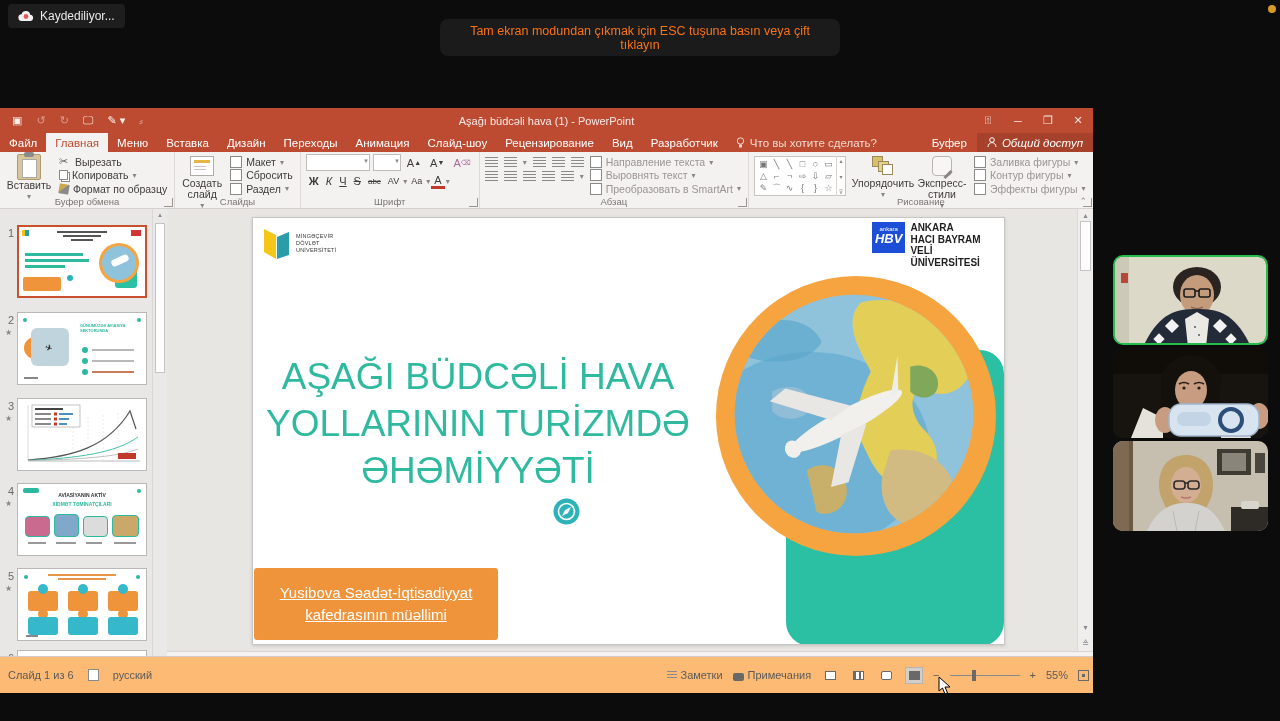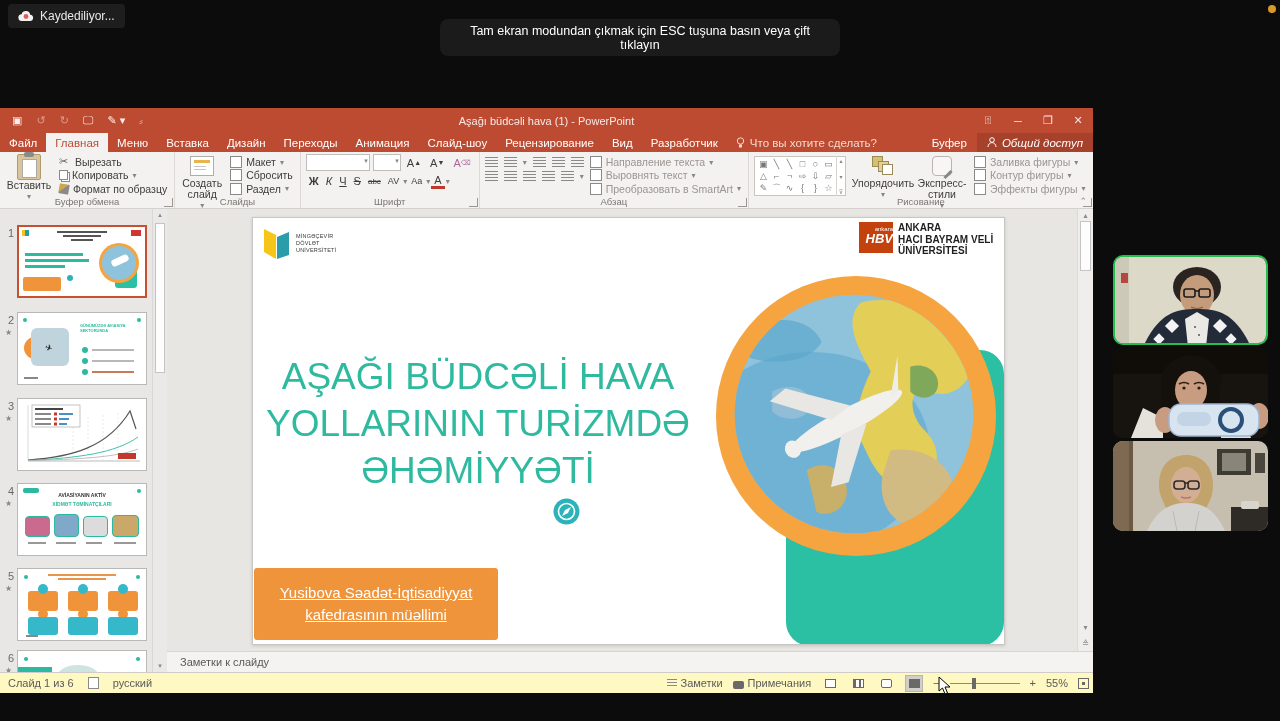--- a/index.html
+++ b/index.html
@@ -3,21 +3,21 @@
 <meta charset="utf-8">
 <style>
   html,body{margin:0;padding:0;background:#000;}
   *{box-sizing:border-box;font-family:"Liberation Sans",sans-serif;}
   #screen{position:relative;width:1280px;height:721px;background:#0c0c0c;overflow:hidden;}
 
   
   .rec-pill{position:absolute;left:8px;top:4px;height:24px;background:#1e1e1e;border-radius:4px;
     display:flex;align-items:center;gap:6px;padding:0 10px;color:#e8e8e8;font-size:12px;}
   .toast{position:absolute;left:440px;top:19px;width:400px;height:37px;background:#1b1b1b;border-radius:8px;
-    color:#ffffff;font-size:12.5px;display:flex;align-items:center;justify-content:center;text-align:center;padding:0 26px;}
+    color:#f97316;font-size:12.5px;display:flex;align-items:center;justify-content:center;text-align:center;padding:0 26px;}
   .notif-dot{position:absolute;right:4px;top:5px;width:8px;height:8px;border-radius:50%;background:#d79a27;}
   .panel-handle{position:absolute;left:1086px;top:384px;width:6px;height:40px;border-radius:3px;background:#d8d8d8;}
 
   
   .ppt{position:absolute;left:0;top:108px;width:1093px;height:585px;background:#f4f2f0;overflow:hidden;}
   .titlebar{position:absolute;left:0;top:0;right:0;height:25px;background:#bd4b32;display:flex;align-items:center;color:#fff;}
   .qat{display:flex;align-items:center;gap:14px;padding-left:12px;color:rgba(255,255,255,.9);font-size:11px;}
   .qat .dim{color:rgba(255,255,255,.45);}
   .tb-title{position:absolute;left:0;right:0;text-align:center;font-size:11px;color:rgba(255,255,255,.88);pointer-events:none;}
   .winbtns{position:absolute;right:0;top:0;height:25px;display:flex;}
@@ -91,36 +91,36 @@
   .slide{position:absolute;left:85px;top:8px;width:753px;height:428px;background:#fff;border:1px solid #c9c7c5;box-shadow:0 1px 3px rgba(0,0,0,.15);overflow:hidden;}
   .vsb{position:relative;width:16px;background:#f0eeec;border-left:1px solid #dcdad8;flex:none;font-size:8px;color:#8a8a8a;}
   .vsb .ar{position:absolute;left:0;right:0;text-align:center;}
   .vsb .vthumb{position:absolute;left:2px;right:2px;top:12px;height:50px;background:#fdfdfd;border:1px solid #c6c4c2;}
 
   
   .conf-title{position:absolute;left:210px;top:12px;width:330px;text-align:center;font-size:19px;font-weight:bold;color:#141414;line-height:26px;}
   .logoL{position:absolute;left:8px;top:8px;display:flex;gap:5px;align-items:center;}
   .logoL .txt{font-size:5.5px;color:#3a3a3a;line-height:7px;letter-spacing:.2px;}
   .logoR{position:absolute;left:606px;top:4px;display:flex;gap:5px;align-items:flex-start;}
-  .hbv{width:34px;height:31px;background:#c2410c;color:#fff;text-align:right;line-height:10px;padding-top:2px;}
+  .hbv{width:34px;height:31px;background:#1d4ed8;color:#fff;text-align:center;line-height:10px;padding-top:2px;margin-left:13px;}
   .hbv .a{font-size:6px;display:block;}
   .hbv .b{font-size:13px;font-weight:bold;font-style:italic;display:block;}
   .logoR .txt{font-size:10px;font-weight:bold;color:#1f1f1f;line-height:11.5px;}
   .slide-title{position:absolute;left:10px;top:135px;width:430px;font-size:37px;line-height:47px;color:#2fba9f;text-align:center;}
   .teal-rect{position:absolute;left:533px;top:132px;width:218px;height:296px;background:#2bc0a4;border-radius:24px;}
   .globe{position:absolute;left:460px;top:55px;width:286px;height:286px;}
   .compass{position:absolute;left:300px;top:280px;width:27px;height:27px;}
   .author{position:absolute;left:1px;top:350px;width:244px;height:72px;background:#f0943b;border-radius:3px;
     display:flex;flex-direction:column;align-items:center;justify-content:center;color:#fff;font-size:15px;line-height:22px;}
   .author span{text-decoration:underline;}
 
   
   .notesbar{position:absolute;left:167px;right:0;bottom:21px;height:21px;background:#f5f3f1;border-top:1px solid #d8d4d0;
     display:flex;align-items:center;padding-left:13px;font-size:11px;color:#595959;}
-  .statusbar{position:absolute;left:0;right:0;bottom:0;height:21px;background:#fef9c3;border-top:1px solid #d0ccc8;
+  .statusbar{position:absolute;left:0;right:0;bottom:0;height:37px;background:#fdba74;border-top:1px solid #d0ccc8;
     display:flex;align-items:center;font-size:11px;color:#5c5a58;}
   .statusbar .left{display:flex;align-items:center;gap:14px;padding-left:8px;}
   .statusbar .right{position:absolute;right:4px;display:flex;align-items:center;gap:10px;}
   .viewbtn{width:18px;height:17px;display:flex;align-items:center;justify-content:center;}
   .viewbtn.sel{background:#d2cecA;border:1px solid #b8b4b0;}
   .vic{width:11px;height:9px;border:1px solid #6b6967;position:relative;background:#fff;}
   .zoom-track{width:70px;height:1px;background:#8a8a8a;position:relative;}
   .zoom-thumb{position:absolute;left:22px;top:-5px;width:4px;height:11px;background:#6b6967;}
   .fit-icon{width:11px;height:11px;border:1px solid #6b6967;position:relative;}
   .fit-icon:before{content:"";position:absolute;left:3px;top:3px;width:3px;height:3px;background:#6b6967;}

